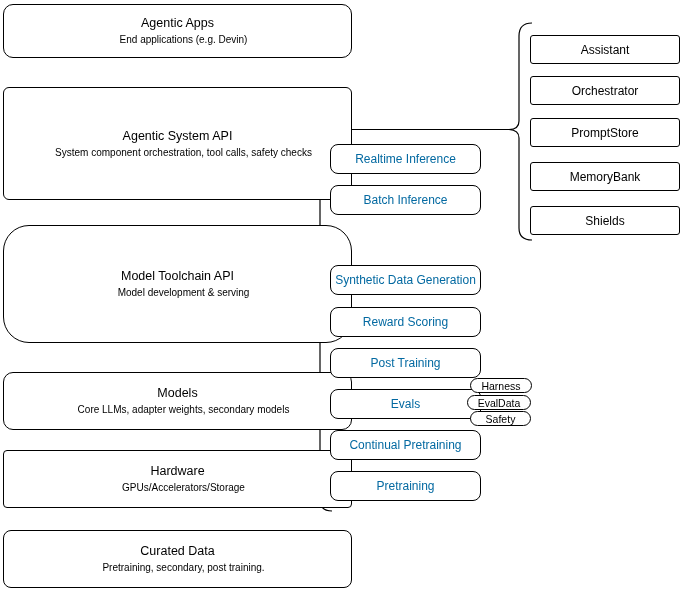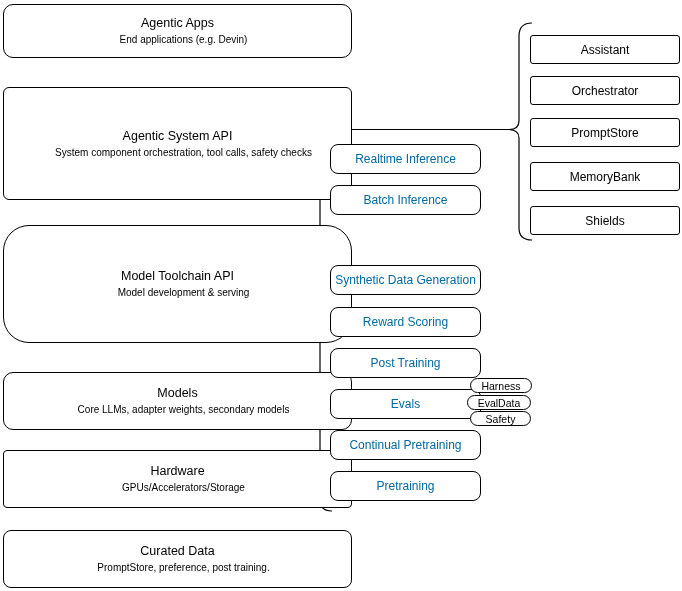--- a/index.html
+++ b/index.html
@@ -129,21 +129,21 @@
     <div class="bsub">Core LLMs, adapter weights, secondary models</div>
   </div>
 
   <div class="lbox" style="top:450px;height:58px;border-radius:4px">
     <div class="btitle">Hardware</div>
     <div class="bsub">GPUs/Accelerators/Storage</div>
   </div>
 
   <div class="lbox" style="top:530px;height:58px;border-radius:8px">
     <div class="btitle">Curated Data</div>
-    <div class="bsub">PromptStore, preference, post training.</div>
+    <div class="bsub">Pretraining, secondary, post training.</div>
   </div>
 
   <div class="mbox" style="top:144px">Realtime Inference</div>
   <div class="mbox" style="top:185px">Batch Inference</div>
   <div class="mbox" style="top:265px">Synthetic Data Generation</div>
   <div class="mbox" style="top:307px">Reward Scoring</div>
   <div class="mbox" style="top:348px">Post Training</div>
   <div class="mbox" style="top:389px">Evals</div>
   <div class="mbox" style="top:430px">Continual Pretraining</div>
   <div class="mbox" style="top:471px">Pretraining</div>

